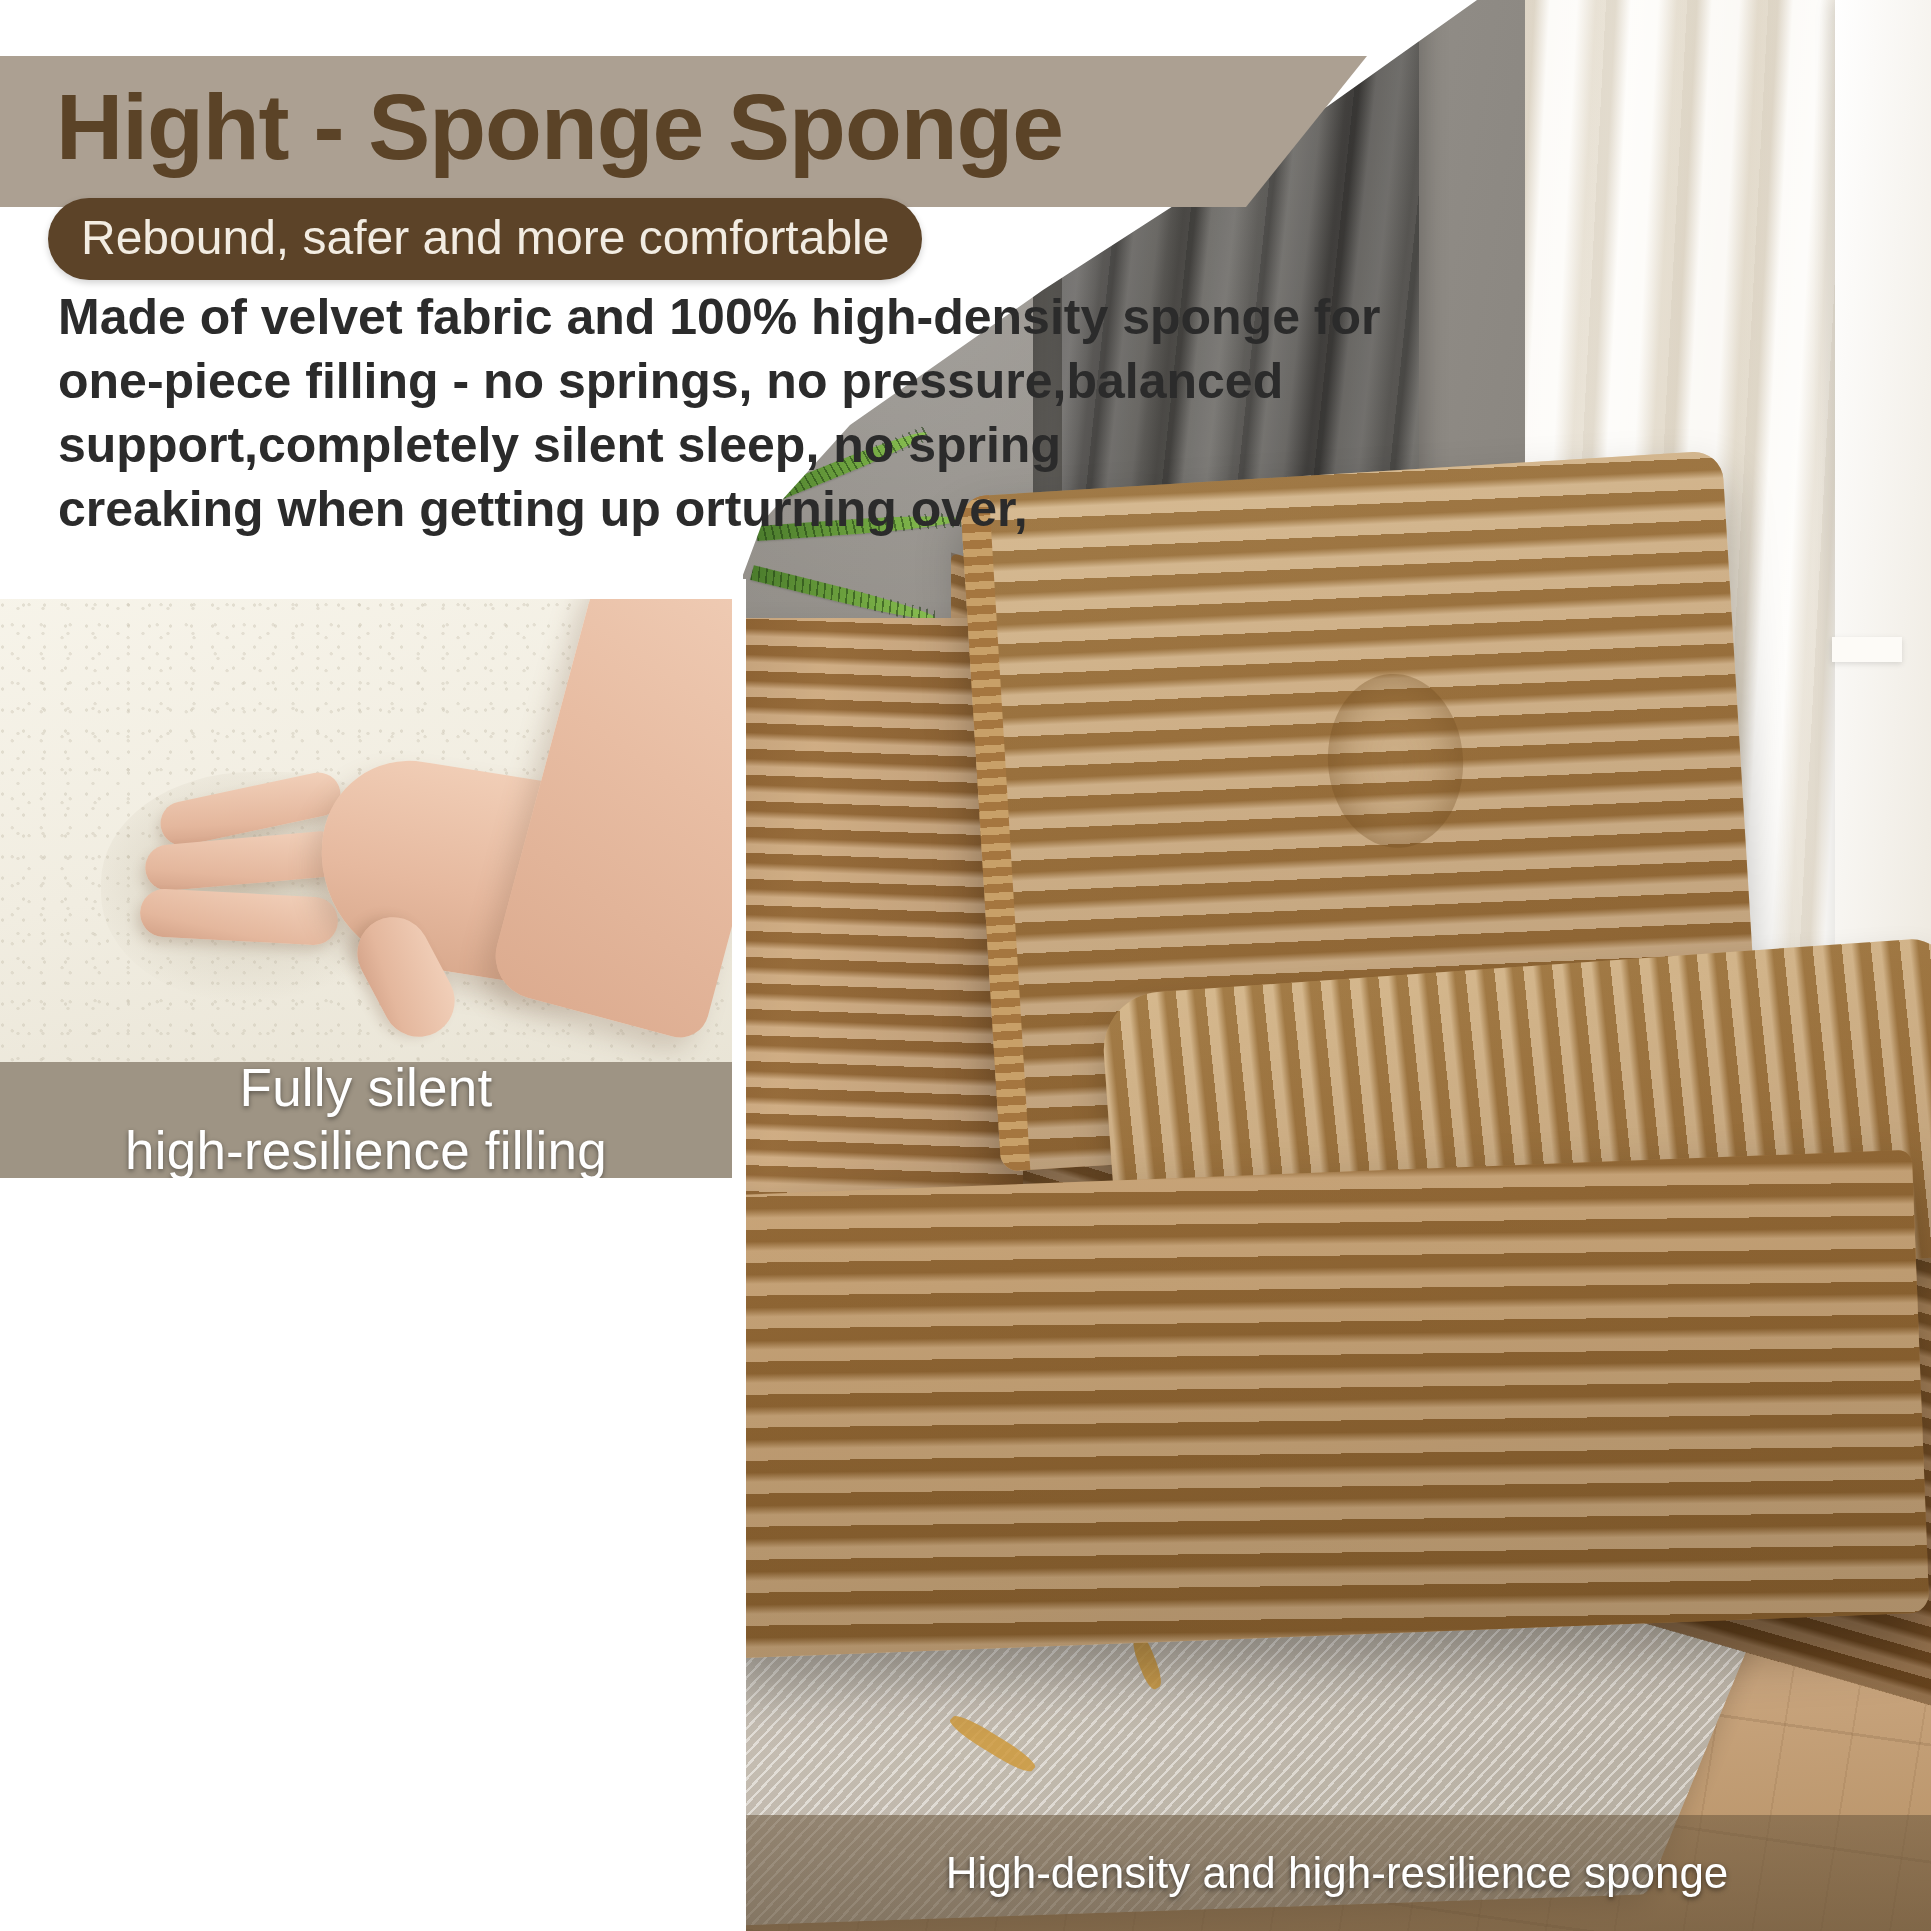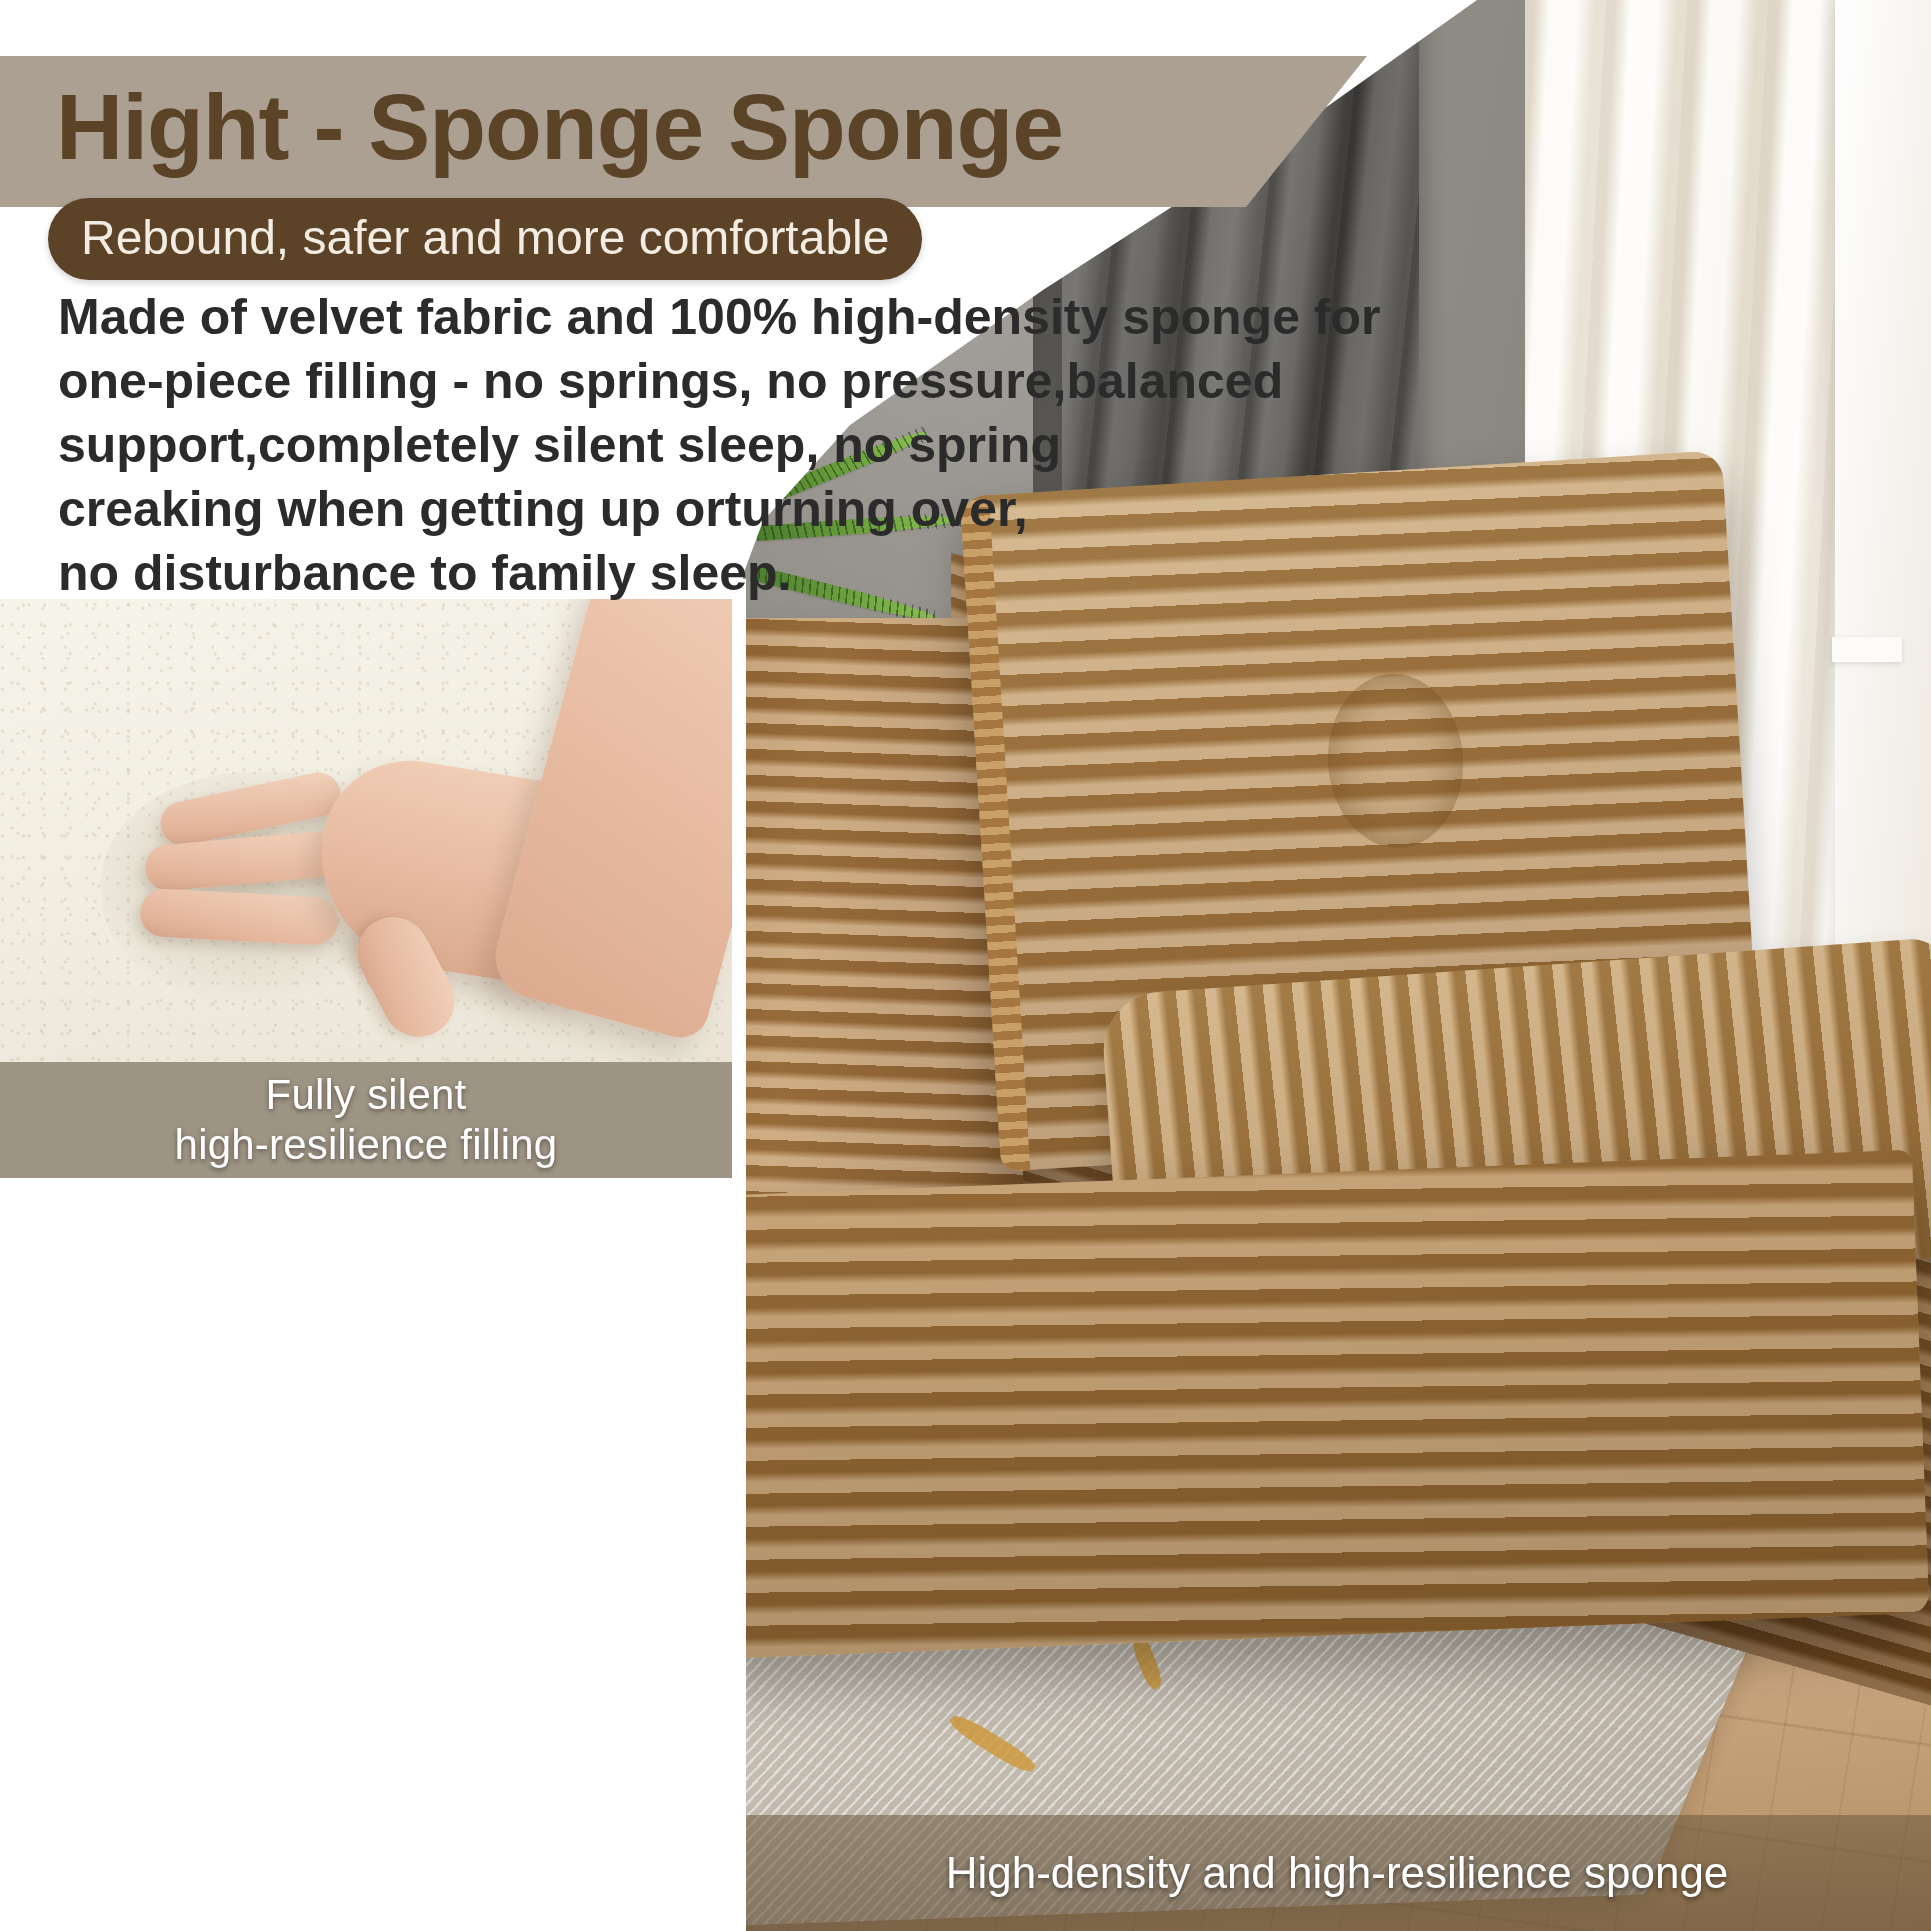--- a/index.html
+++ b/index.html
@@ -313,21 +313,21 @@
     position:absolute; right:0; bottom:0; width:55%; height:60%;
     background:radial-gradient(ellipse at 90% 90%, rgba(90,102,114,.55), rgba(90,102,114,0) 70%);
   }
 
   
   .caption-band {
     position:absolute; left:0; width:732px;
     display:flex; flex-direction:column;
     align-items:center; justify-content:center;
     color:#fff; text-align:center;
-    font-size:42px; line-height:1.18; font-weight:400;
+    font-size:53px; line-height:1.18; font-weight:400;
     text-shadow:0 1.9px 4.8px rgba(0,0,0,.45);
     letter-spacing:0.2px;
   }
   .cap-foam {
     top:483px; height:116px;
     background:#9e9484;
   }
   .cap-knit {
     top:1081px; height:116px;
     background:rgba(106,97,84,.80);
@@ -476,17 +476,16 @@
 
   <div class="top-band"></div>
   <div class="page-title">Hight - Sponge Sponge</div>
   <div class="subtitle-pill">Rebound, safer and more comfortable</div>
 
   <div class="body-copy">
     <span class="ln">Made of velvet fabric and 100% high-density sponge for</span>
     <span class="ln">one-piece filling - no springs, no pressure,balanced</span>
     <span class="ln">support,completely silent sleep, no spring</span>
     <span class="ln">creaking when getting up orturning over,</span>
-    <span class="ln">no disturbance to family sleep.</span>
   </div>
 
 </div>
 
 
 </body></html>

